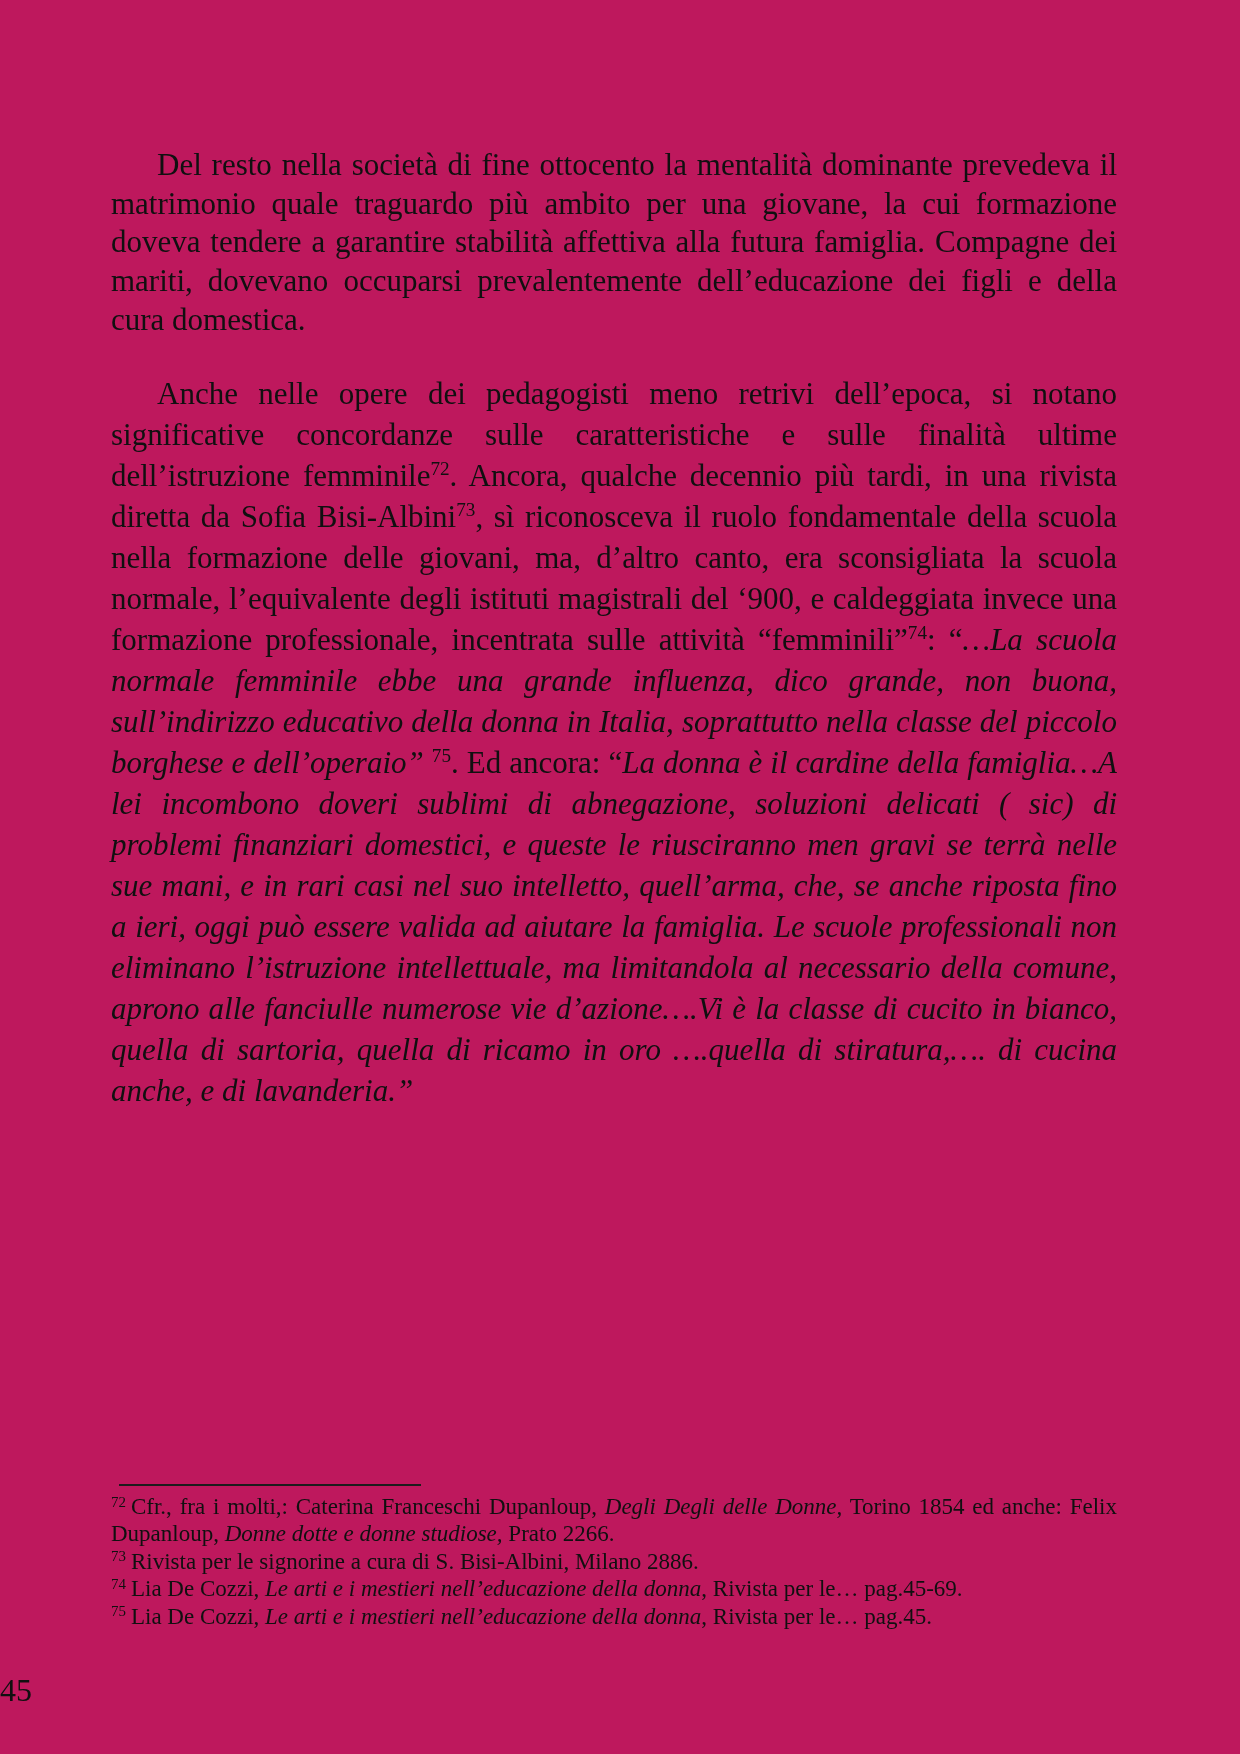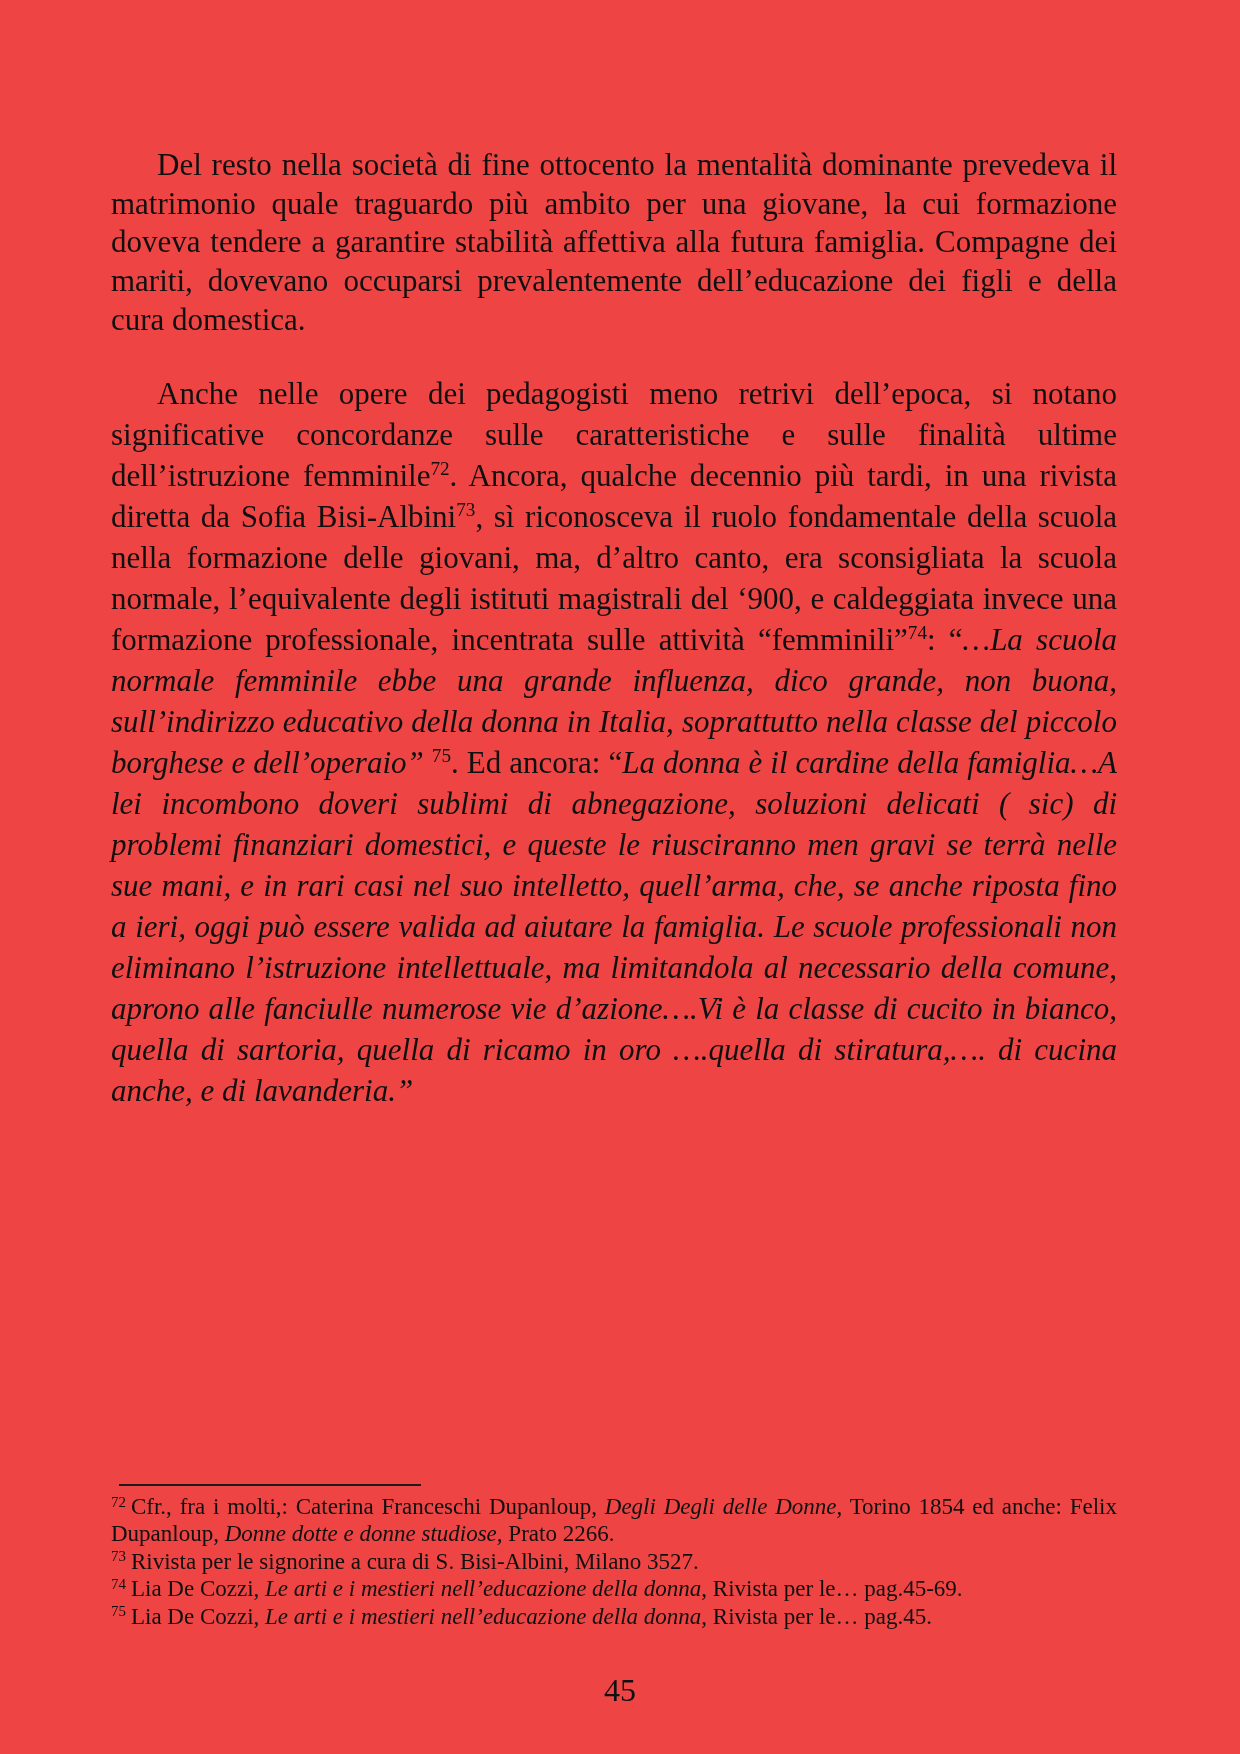--- a/index.html
+++ b/index.html
@@ -2,21 +2,21 @@
 <html><head>
 <meta charset="utf-8">
 <style>
   * { margin: 0; padding: 0; box-sizing: border-box; }
   html, body { background: #e8e8e8; }
   .page {
     position: relative;
     width: 1240px;
     height: 1754px;
     margin: 0 auto;
-    background: #ef4444;
+    background: #be185d;
     color: #101010;
     font-family: "Liberation Serif", "DejaVu Serif", serif;
     overflow: hidden;
   }
   .body-text {
     position: absolute;
     left: 111px;
     top: 146px;
     width: 1006px;
     text-align: justify;
@@ -61,40 +61,40 @@
     vertical-align: baseline;
     position: relative;
     top: -0.5em;
     margin-right: 5px;
   }
   .page-number {
     position: absolute;
     left: 0;
     top: 1672px;
     width: 100%;
-    text-align: center;
+    text-align: left;
     font-size: 32px;
   }
 </style>
 </head>
 <body>
 
 <div class="page">
 
   <main class="body-text">
     <p class="para para-1"><span>Del resto nella società di fine ottocento la mentalità dominante prevedeva il matrimonio quale traguardo più ambito per una giovane, la cui formazione doveva tendere a garantire stabilità affettiva alla futura famiglia. Compagne dei mariti, dovevano occuparsi prevalentemente dell’educazione dei figli e della cura domestica.</span></p>
     <p class="para para-2"><span>Anche nelle opere dei pedagogisti meno retrivi dell’epoca, si notano significative concordanze sulle caratteristiche e sulle finalità ultime dell’istruzione femminile</span><sup class="ref">72</sup><span>. Ancora, qualche decennio più tardi, in una rivista diretta da Sofia Bisi-Albini</span><sup class="ref">73</sup><span>, sì riconosceva il ruolo fondamentale della scuola nella formazione delle giovani, ma, d’altro canto, era sconsigliata la scuola normale, l’equivalente degli istituti magistrali del ‘900, e caldeggiata invece una formazione professionale, incentrata sulle attività “femminili”</span><sup class="ref">74</sup><span>: “</span><span class="it">…La scuola normale femminile ebbe una grande influenza, dico grande, non buona, sull’indirizzo educativo della donna in Italia, soprattutto nella classe del piccolo borghese e dell’operaio”</span><span> </span><sup class="ref">75</sup><span>. Ed ancora: “</span><span class="it">La donna è il cardine della famiglia…A lei incombono doveri sublimi di abnegazione, soluzioni delicati ( sic) di problemi finanziari domestici, e queste le riusciranno men gravi se terrà nelle sue mani, e in rari casi nel suo intelletto, quell’arma, che, se anche riposta fino a ieri, oggi può essere valida ad aiutare la famiglia. Le scuole professionali non eliminano l’istruzione intellettuale, ma limitandola al necessario della comune, aprono alle fanciulle numerose vie d’azione….Vi è la classe di cucito in bianco, quella di sartoria, quella di ricamo in oro ….quella di stiratura,…. di cucina anche, e di lavanderia.”</span></p>
   </main>
 
   <footer class="footnotes">
     <div class="fn-rule"></div>
 
     <p class="fn"><sup class="fn-num">72</sup><span class="fn-body"><span>Cfr., fra i molti,:  Caterina Franceschi Dupanloup, </span><span class="it">Degli Degli delle Donne,</span><span> Torino 1854 ed anche: Felix Dupanloup, </span><span class="it">Donne dotte e donne studiose,</span><span> Prato 2266.</span></span></p>
 
-    <p class="fn"><sup class="fn-num">73</sup><span class="fn-body"><span>Rivista per le signorine a cura di S. Bisi-Albini, Milano 3527.</span></span></p>
+    <p class="fn"><sup class="fn-num">73</sup><span class="fn-body"><span>Rivista per le signorine a cura di S. Bisi-Albini, Milano 2886.</span></span></p>
 
     <p class="fn"><sup class="fn-num">74</sup><span class="fn-body"><span>Lia De Cozzi, </span><span class="it">Le arti e i mestieri nell’educazione della donna</span><span>, Rivista per le… pag.45-69.</span></span></p>
 
     <p class="fn"><sup class="fn-num">75</sup><span class="fn-body"><span>Lia De Cozzi, </span><span class="it">Le arti e i mestieri nell’educazione della donna</span><span>, Rivista per le… pag.45.</span></span></p>
   </footer>
 
   <div class="page-number">45</div>
 
 </div>
 

